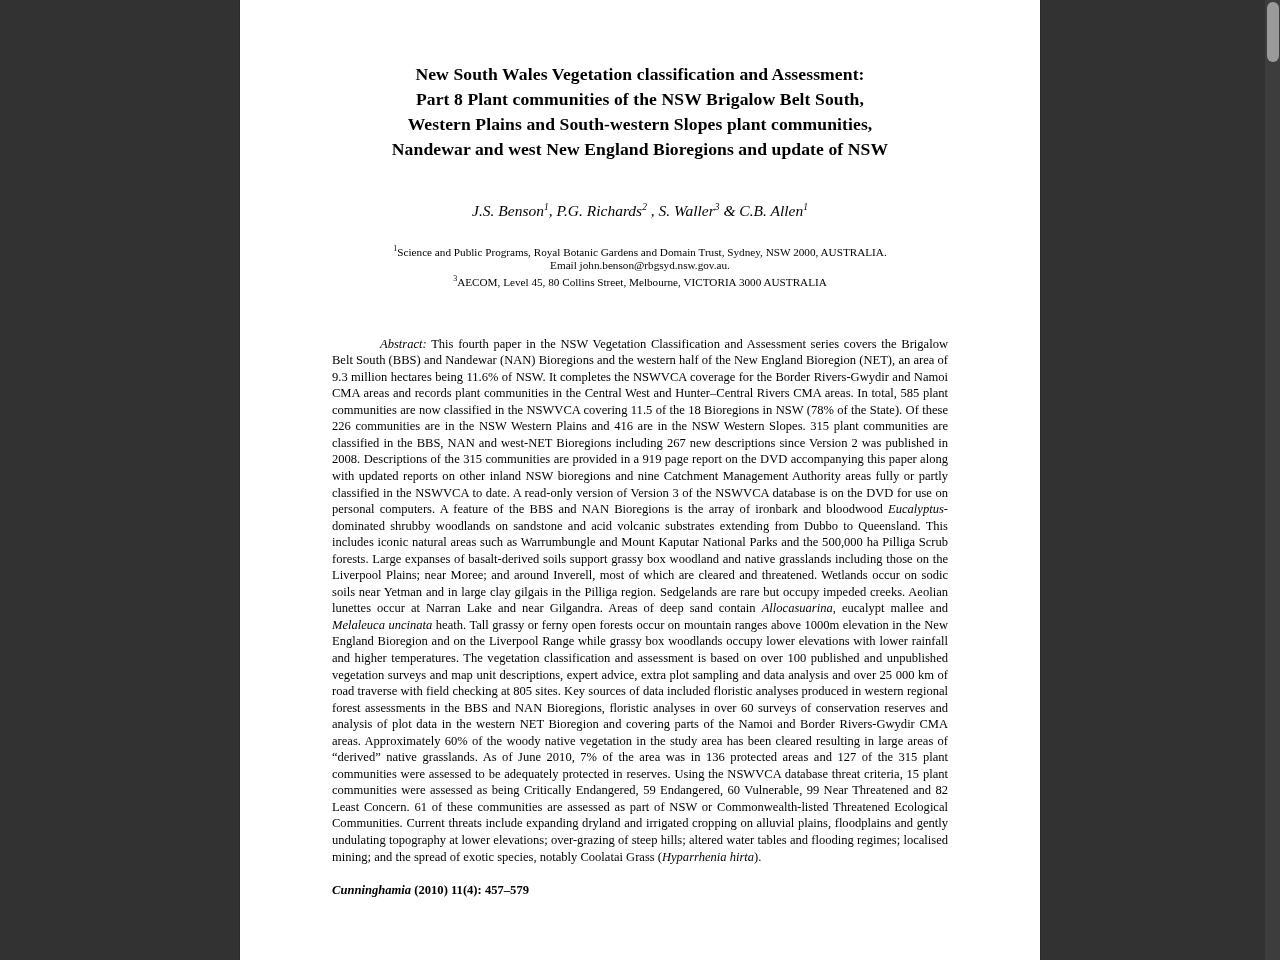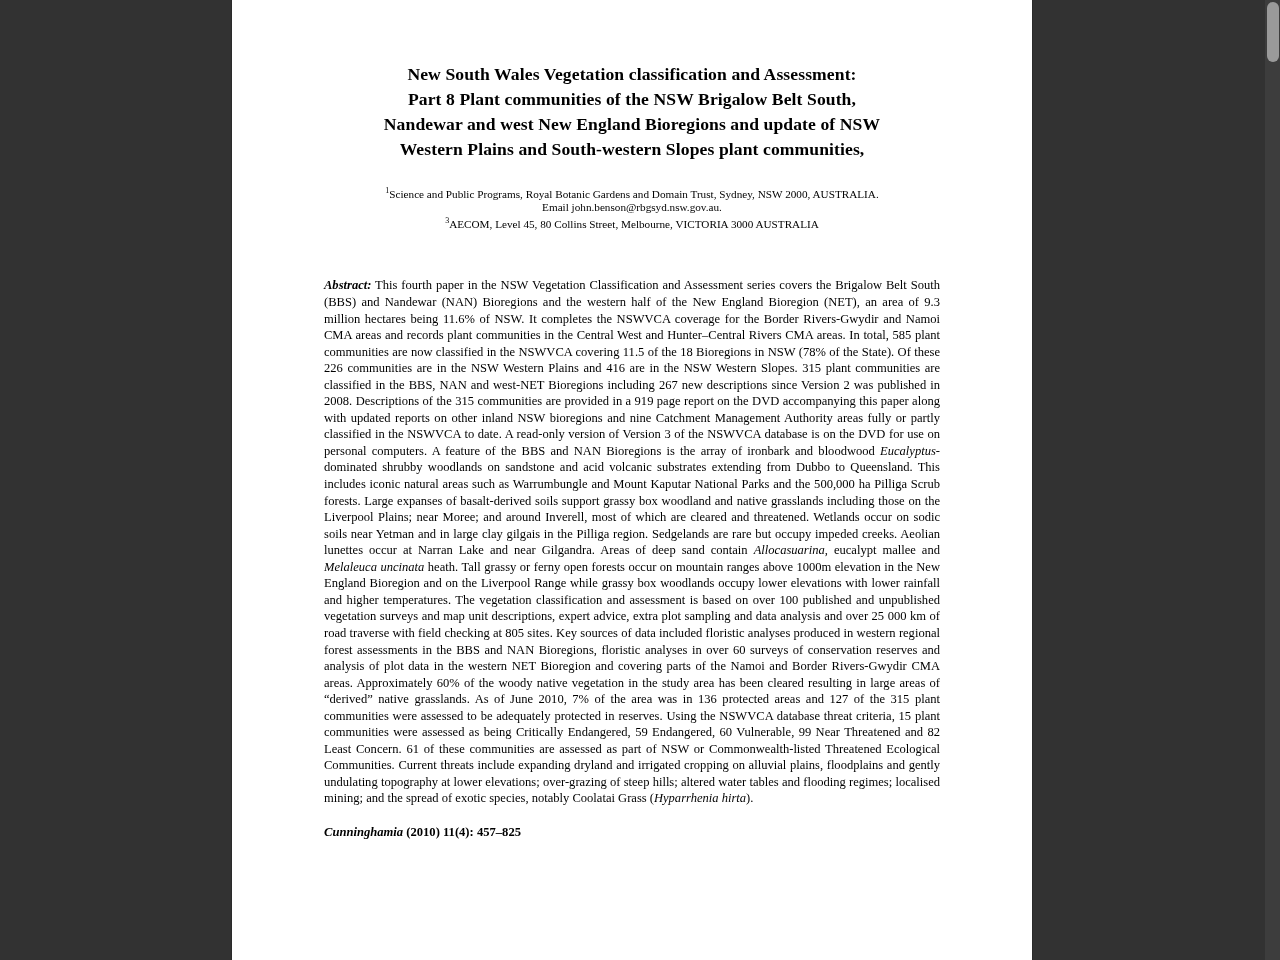--- a/index.html
+++ b/index.html
@@ -14,21 +14,21 @@
     font-family: "Liberation Serif", serif;
   }
   .viewer {
     position: relative;
     width: 1280px;
     height: 960px;
     background: #323232;
   }
   .page {
     position: absolute;
-    left: 232px;
+    left: 240px;
     top: 0;
     width: 800px;
     height: 960px;
     background: #ffffff;
     box-shadow: 0 0 0 1px #2a2a2a;
     overflow: hidden;
   }
   .page-inner {
     padding: 62px 92px 0 92px;
   }
@@ -61,22 +61,23 @@
   .affiliations sup { font-size: 8px; }
   .abstract {
     margin-top: 47px;
     font-size: 12.55px;
     line-height: 16.55px;
     text-align: justify;
     color: #000;
     hyphens: none;
   }
   .abstract .lead {
-    font-weight: bold;
+    font-weight: normal;
     font-style: italic;
+    margin-left: 48px;
   }
   .abstract i { }
   .citation {
     margin-top: 18px;
     font-size: 12.6px;
     color: #000;
   }
   .citation .jn { font-weight: bold; font-style: italic; }
   .citation .vol { font-weight: bold; }
   .scrollbar-track {
@@ -101,34 +102,37 @@
 <body>
 
 <div class="viewer">
 
   <div class="page">
     <div class="page-inner">
 
       <h1 class="title">
         <span class="line">New South Wales Vegetation classification and Assessment:</span>
         <span class="line">Part 8 Plant communities of the NSW Brigalow Belt South,</span>
+        <span class="line">Western Plains and South-western Slopes plant communities,</span>
         <span class="line">Nandewar and west New England Bioregions and update of NSW</span>
-        <span class="line">Western Plains and South-western Slopes plant communities,</span>
       </h1>
 
+      <div class="authors">
+        <span>J.S. Benson<sup>1</sup>, P.G. Richards<sup>2</sup> , S. Waller<sup>3</sup> &amp; C.B. Allen<sup>1</sup></span>
+      </div>
 
       <div class="affiliations">
         <div><sup>1</sup>Science and Public Programs, Royal Botanic Gardens and Domain Trust, Sydney, NSW 2000, AUSTRALIA.</div>
         <div>Email john.benson@rbgsyd.nsw.gov.au.</div>
         <div><sup>3</sup>AECOM, Level 45, 80 Collins Street, Melbourne, VICTORIA 3000 AUSTRALIA</div>
       </div>
 
       <p class="abstract"><span class="lead">Abstract:</span><span> This fourth paper in the NSW Vegetation Classification and Assessment series covers the Brigalow Belt South (BBS) and Nandewar (NAN) Bioregions and the western half of the New England Bioregion (NET), an area of 9.3 million hectares being 11.6% of NSW. It completes the NSWVCA coverage for the Border Rivers-Gwydir and Namoi CMA areas and records plant communities in the Central West and Hunter–Central Rivers CMA areas. In total, 585 plant communities are now classified in the NSWVCA covering 11.5 of the 18 Bioregions in NSW (78% of the State). Of these 226 communities are in the NSW Western Plains and 416 are in the NSW Western Slopes. 315 plant communities are classified in the BBS, NAN and west-NET Bioregions including 267 new descriptions since Version 2 was published in 2008. Descriptions of the 315 communities are provided in a 919 page report on the DVD accompanying this paper along with updated reports on other inland NSW bioregions and nine Catchment Management Authority areas fully or partly classified in the NSWVCA to date. A read-only version of Version 3 of the NSWVCA database is on the DVD for use on personal computers. A feature of the BBS and NAN Bioregions is the array of ironbark and bloodwood </span><i>Eucalyptus</i><span>-dominated shrubby woodlands on sandstone and acid volcanic substrates extending from Dubbo to Queensland. This includes iconic natural areas such as Warrumbungle and Mount Kaputar National Parks and the 500,000 ha Pilliga Scrub forests. Large expanses of basalt-derived soils support grassy box woodland and native grasslands including those on the Liverpool Plains; near Moree; and around Inverell, most of which are cleared and threatened. Wetlands occur on sodic soils near Yetman and in large clay gilgais in the Pilliga region. Sedgelands are rare but occupy impeded creeks. Aeolian lunettes occur at Narran Lake and near Gilgandra. Areas of deep sand contain </span><i>Allocasuarina</i><span>, eucalypt mallee and </span><i>Melaleuca uncinata</i><span> heath. Tall grassy or ferny open forests occur on mountain ranges above 1000m elevation in the New England Bioregion and on the Liverpool Range while grassy box woodlands occupy lower elevations with lower rainfall and higher temperatures. The vegetation classification and assessment is based on over 100 published and unpublished vegetation surveys and map unit descriptions, expert advice, extra plot sampling and data analysis and over 25 000 km of road traverse with field checking at 805 sites. Key sources of data included floristic analyses produced in western regional forest assessments in the BBS and NAN Bioregions, floristic analyses in over 60 surveys of conservation reserves and analysis of plot data in the western NET Bioregion and covering parts of the Namoi and Border Rivers-Gwydir CMA areas. Approximately 60% of the woody native vegetation in the study area has been cleared resulting in large areas of “derived” native grasslands. As of June 2010, 7% of the area was in 136 protected areas and 127 of the 315 plant communities were assessed to be adequately protected in reserves. Using the NSWVCA database threat criteria, 15 plant communities were assessed as being Critically Endangered, 59 Endangered, 60 Vulnerable, 99 Near Threatened and 82 Least Concern. 61 of these communities are assessed as part of NSW or Commonwealth-listed Threatened Ecological Communities. Current threats include expanding dryland and irrigated cropping on alluvial plains, floodplains and gently undulating topography at lower elevations; over-grazing of steep hills; altered water tables and flooding regimes; localised mining; and the spread of exotic species, notably Coolatai Grass (</span><i>Hyparrhenia hirta</i><span>).</span></p>
 
-      <p class="citation"><span class="jn">Cunninghamia</span><span class="vol"> (2010) 11(4): 457–825</span></p>
+      <p class="citation"><span class="jn">Cunninghamia</span><span class="vol"> (2010) 11(4): 457–579</span></p>
 
     </div>
   </div>
 
   <div class="scrollbar-track">
     <div class="scrollbar-thumb"></div>
   </div>
 
 </div>
 

